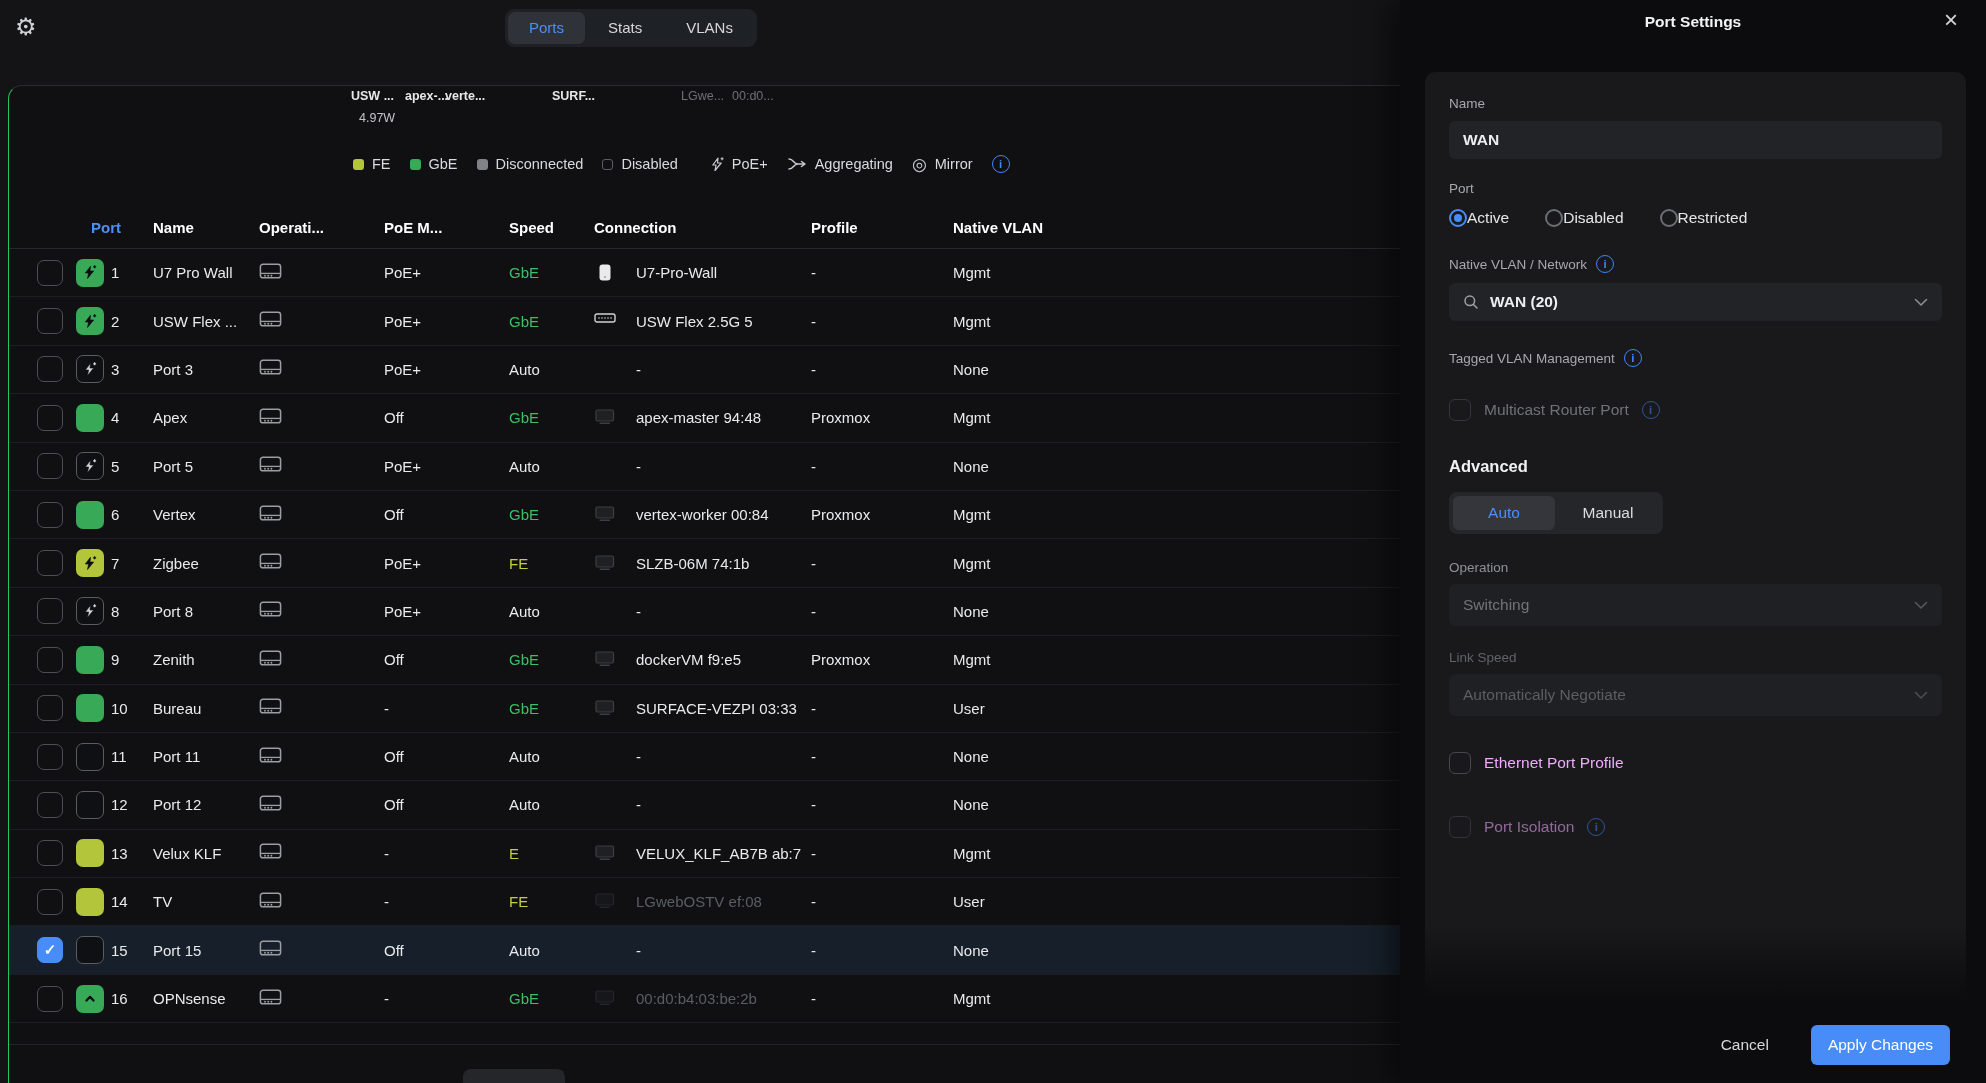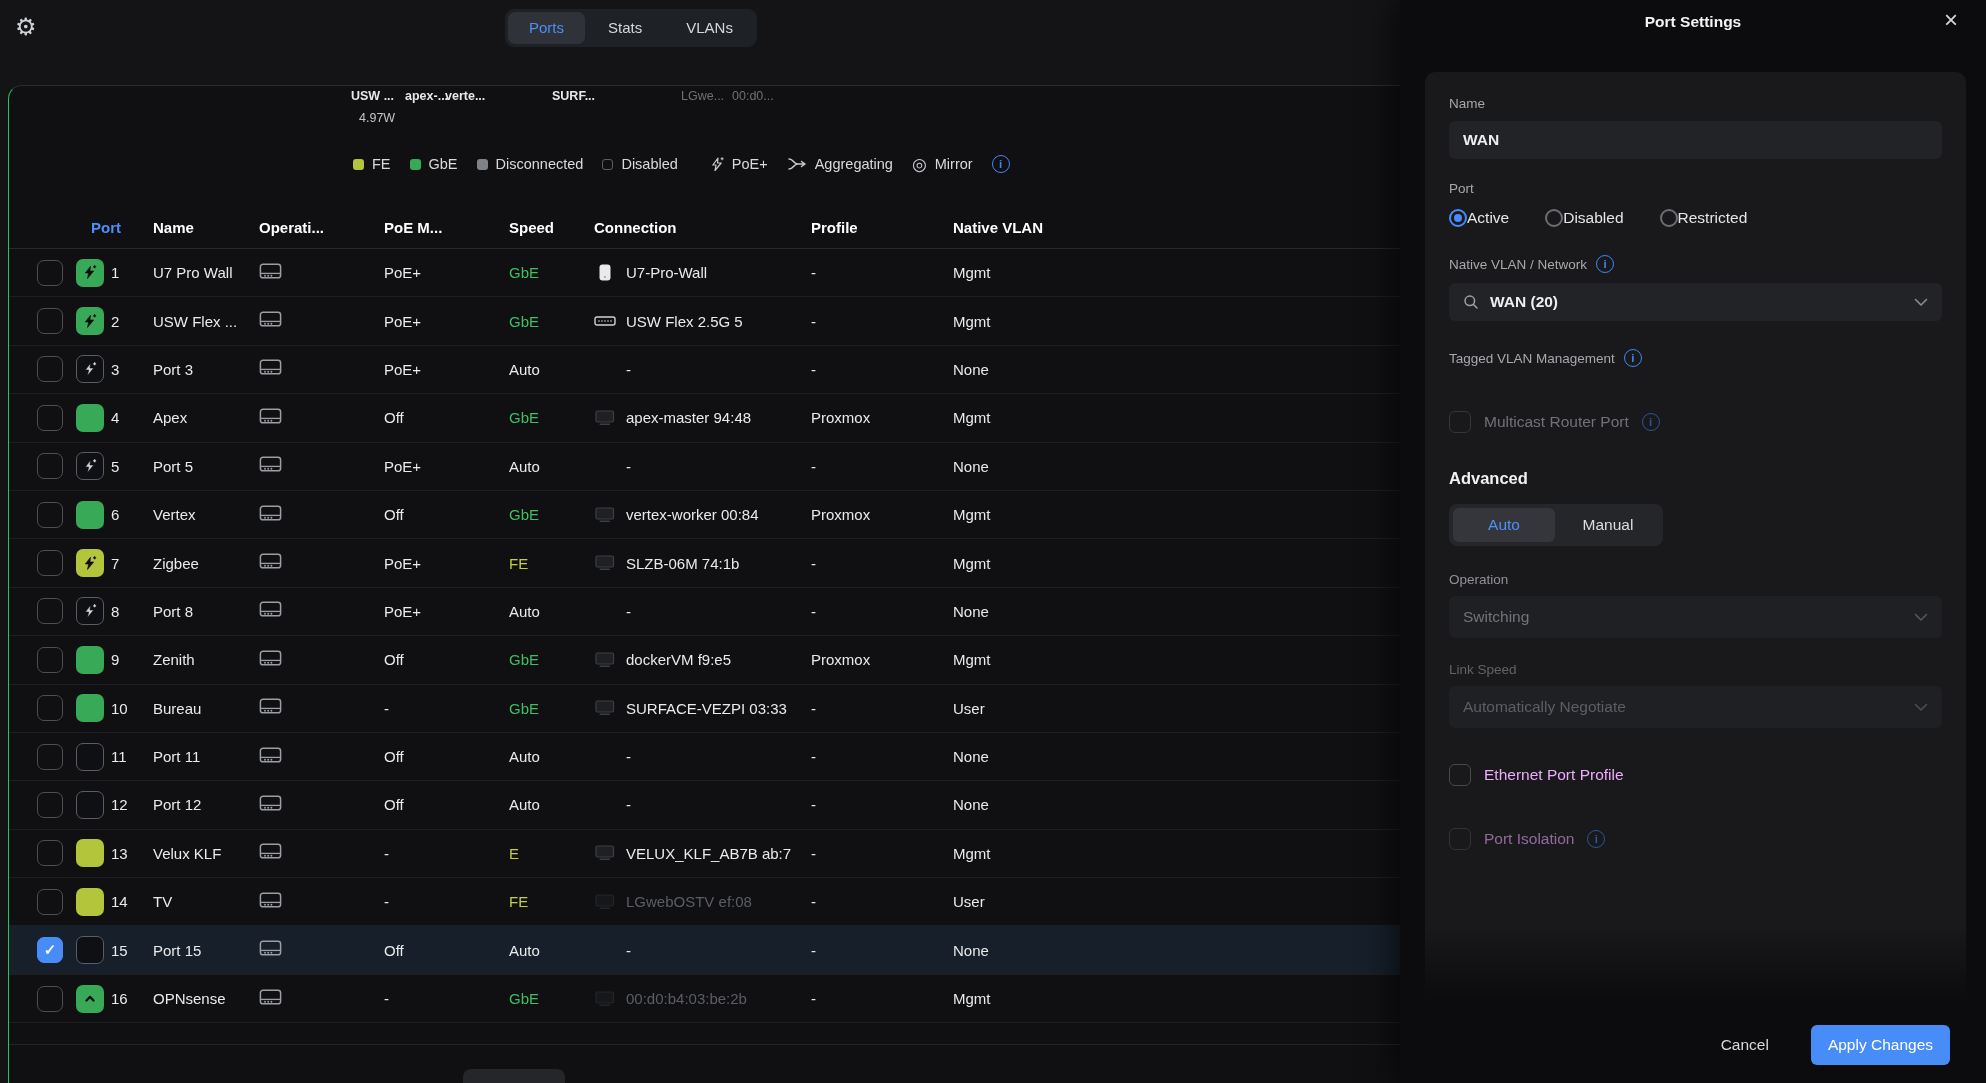--- a/index.html
+++ b/index.html
@@ -41,21 +41,21 @@
   .cb.checked::after{content:"\2713"}
   .picon{width:28px;height:28px;border-radius:7px;display:flex;align-items:center;justify-content:center}
   .picon svg{display:none}
   .picon.poe-green,.picon.link-green,.picon.uplink{background:#37a957}
   .picon.poe-fe,.picon.link-fe{background:#b2c53b}
   .picon.poe-idle,.picon.empty{background:#0e1013;border:1.5px solid #595d63}
   .picon.poe-green .bolt,.picon.poe-fe .bolt,.picon.poe-idle .bolt{display:block}
   .picon.poe-idle .bolt path{fill:#cfd2d6}
   .picon.poe-idle .bolt .plus{stroke:#cfd2d6}
   .picon.uplink .chev{display:block}
-  .conncell{display:flex;align-items:center;gap:10px;overflow:hidden;white-space:nowrap}
+  .conncell{display:flex;align-items:flex-start;gap:20px;overflow:hidden;white-space:nowrap}
   .cicon{width:22px;display:flex;justify-content:center;flex:0 0 auto}
   .cicon svg{display:none}
   .cicon.ap .i-ap{display:block}
   .cicon.switch .i-sw{display:block}
   .cicon.client .i-cl{display:block}
   .conncell.dim .ctext{color:#5a5e63}
   .conncell.dim .cicon{opacity:.45}
   .sp-green{color:#3fbf63}
   .sp-yellow{color:#c3cf3e}
   .tbl-end{position:absolute;left:0;right:0;top:958px;border-top:1px solid #232427}
@@ -85,21 +85,21 @@
   .cbrow.dim .cblabel{color:#6f7277}
   .cbrow.dim .scb{border-color:#33363b}
   .adv{margin-top:36px;font-size:16.5px;font-weight:700;color:#f0f1f3}
   .seg{margin-top:16px;width:214px;height:42px;background:#25262a;border-radius:8px;display:flex;padding:4px;gap:2px}
   .segbtn{flex:1;display:flex;align-items:center;justify-content:center;border-radius:6px;font-size:15.5px;color:#dadcde;cursor:pointer}
   .segbtn.active{background:#34363b;color:#4d8ef8}
   .fade{position:absolute;left:0;right:0;top:925px;height:85px;background:linear-gradient(180deg,rgba(12,12,14,0),#0c0c0e 85%)}
   .footer{position:absolute;left:0;right:0;bottom:0;height:76px;display:flex;align-items:center;justify-content:flex-end;gap:42px;padding-right:36px}
   .cancel{font-size:15.5px;color:#d6d8da;cursor:pointer}
   .apply{height:40px;padding:0 17px;background:#478cf7;border:none;border-radius:6px;color:#fff;font-size:15.5px;font-family:"Liberation Sans",sans-serif;cursor:pointer}
-  .mt22{margin-top:22px}.mt26{margin-top:26px}.mt28{margin-top:28px}.mt32{margin-top:44px}.mt24{margin-top:24px}.mt36{margin-top:36px}.mt42{margin-top:42px}
+  .mt22{margin-top:22px}.mt26{margin-top:26px}.mt28{margin-top:28px}.mt32{margin-top:32px}.mt24{margin-top:24px}.mt36{margin-top:36px}.mt42{margin-top:42px}
 </style>
 </head>
 <body>
 
 <span class="gear">⚙</span>
 <div class="tabs">
   <div class="tab active">Ports</div>
   <div class="tab">Stats</div>
   <div class="tab">VLANs</div>
 </div>

